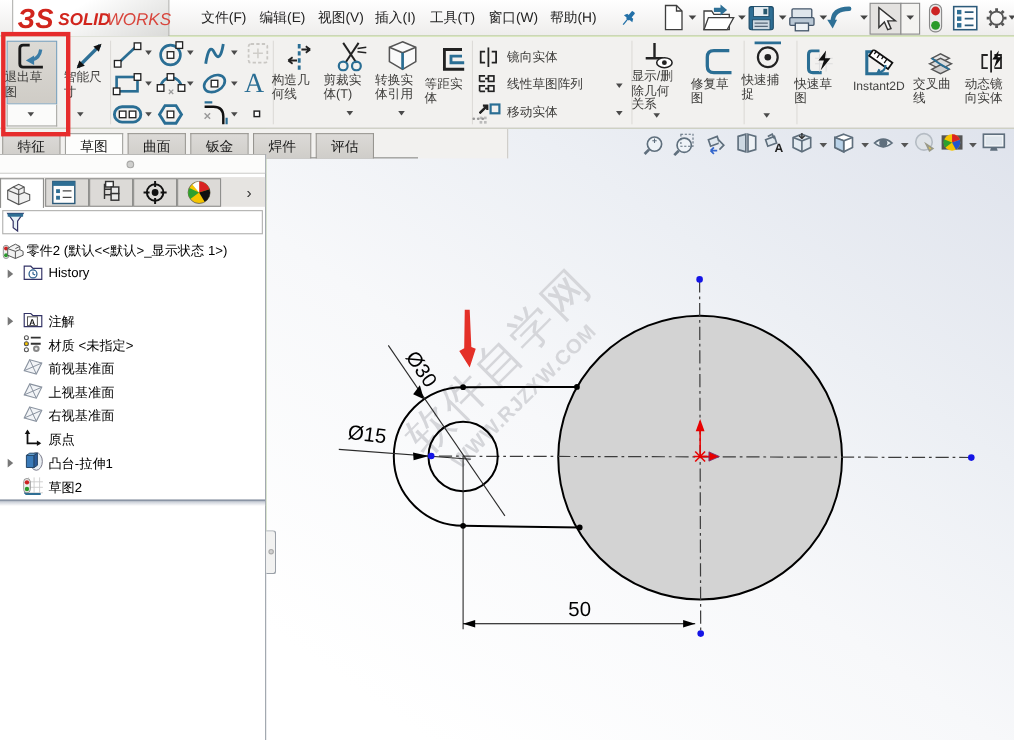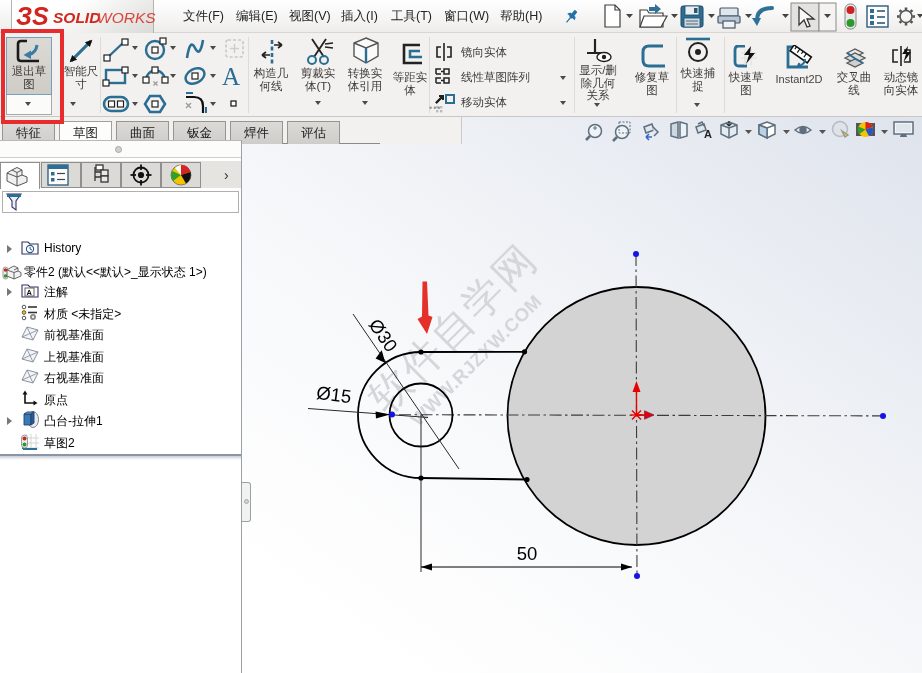--- a/index.html
+++ b/index.html
@@ -5,21 +5,21 @@
 *{box-sizing:border-box;}
 .abs{position:absolute;}
 #app{position:relative;width:922px;height:494px;background:#84cc16;}
 
 #titlebar{left:0;top:0;width:922px;height:33px;background:linear-gradient(#ffffff,#eeedec);border-bottom:1px solid #d8d6d4;}
 #logo{left:11px;top:0;width:143px;height:34px;background:linear-gradient(150deg,#ffffff 35%,#dadad8 100%);border:1px solid #b2b2b0;border-top:none;}
 .menu{top:8px;height:17px;font-size:12.5px;color:#222;}
 
 #ribbon{left:0;top:33px;width:922px;height:84px;background:#f2f1ef;border-bottom:1px solid #c9c7c4;}
 .rsep{top:4px;width:1px;height:76px;background:#dddbd8;}
-.lbl{font-size:11.5px;color:#3d3c3a;text-align:center;line-height:12.5px;white-space:pre;}
+.lbl{font-size:11.5px;color:#3d3c3a;text-align:left;line-height:12.5px;white-space:pre;}
 .dropd{width:0;height:0;border-left:3.5px solid transparent;border-right:3.5px solid transparent;border-top:4px solid #4a4a4a;}
 
 .ctab{top:121px;height:23px;background:linear-gradient(#dcdad7,#cfcdc9);border:1px solid #979590;border-bottom:none;font-size:12.5px;color:#1a1a1a;text-align:center;line-height:22px;}
 .ctab.active{background:#fdfdfc;border-color:#a0a09c;height:24px;}
 
 #canvas{left:242px;top:117px;width:680px;height:556px;background:linear-gradient(215deg,#dfe3ec 0%,#eceff4 30%,#f7f8fa 55%,#ffffff 90%);}
 #tabstripbg{left:0;top:117px;width:462px;height:27px;background:#f2f1ef;border-right:1px solid #cccac6;}
 #tabline{left:0;top:143px;width:380px;height:1px;background:#8a8a88;}
 
 #lpanel{left:0;top:140px;width:242px;height:533px;background:#ffffff;border-right:1px solid #9aa0a8;border-top:1px solid #b8b8b6;}
@@ -393,21 +393,21 @@
    </g>
   </svg>
   <div class="abs" style="left:224px;top:26px;width:12px;height:16px;color:#333;font-size:14px;">›</div>
 
   <div class="abs" style="left:2px;top:50px;width:237px;height:22px;background:#fff;border:1px solid #b0b0ae;"></div>
   <svg class="abs" style="left:5px;top:52px" width="18" height="19" viewBox="0 0 18 19">
    <path d="M2 1 L16 1 L11 8 L11 17 L7 14 L7 8 Z" fill="#e8f0f6" stroke="#336" stroke-width="1.1"></path>
    <rect x="2" y="1" width="14" height="3" fill="#2e6e94"></rect>
   </svg>
 
-  <div class="abs titem" style="top:76px;margin-top:44px;">
+  <div class="abs titem" style="top:76px;">
    <svg class="abs" style="left:2px;top:1px" width="20" height="19" viewBox="0 0 20 19">
     <rect x="1" y="5" width="5" height="12" rx="2.5" fill="#eee" stroke="#888" stroke-width="0.8"></rect>
     <circle cx="3.5" cy="8" r="1.8" fill="#cc2222"></circle>
           <circle cx="3.5" cy="14" r="1.8" fill="#2a9a2a"></circle>
     <g stroke="#555" stroke-width="0.9" fill="#ececec">
      <path d="M8 6 L12 4 L16 6 L16 9 L19 10.5 L19 14 L12 17 L5 14 L5 8 Z" fill="#f2f2f2"></path>
      <path d="M5 8 L12 10.5 L12 17 M12 10.5 L16 9 M16 6 L12 8" fill="none"></path>
     </g>
    </svg>
    <span class="abs" style="left:24px;top:3px;">零件2 (默认&lt;&lt;默认&gt;_显示状态 1&gt;)</span>

